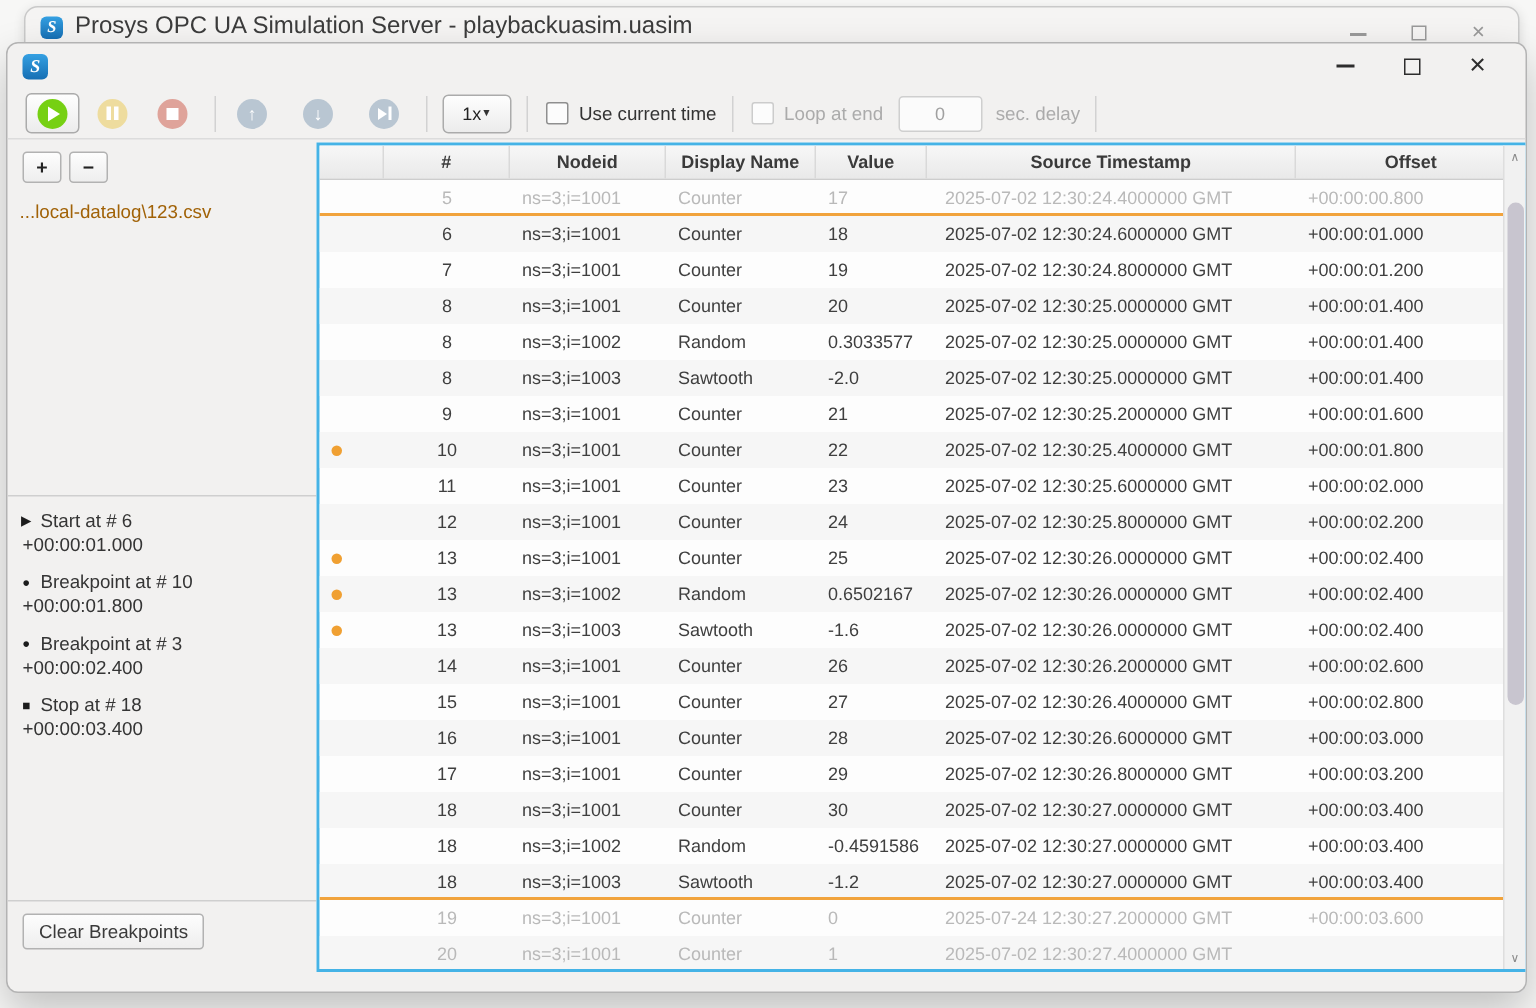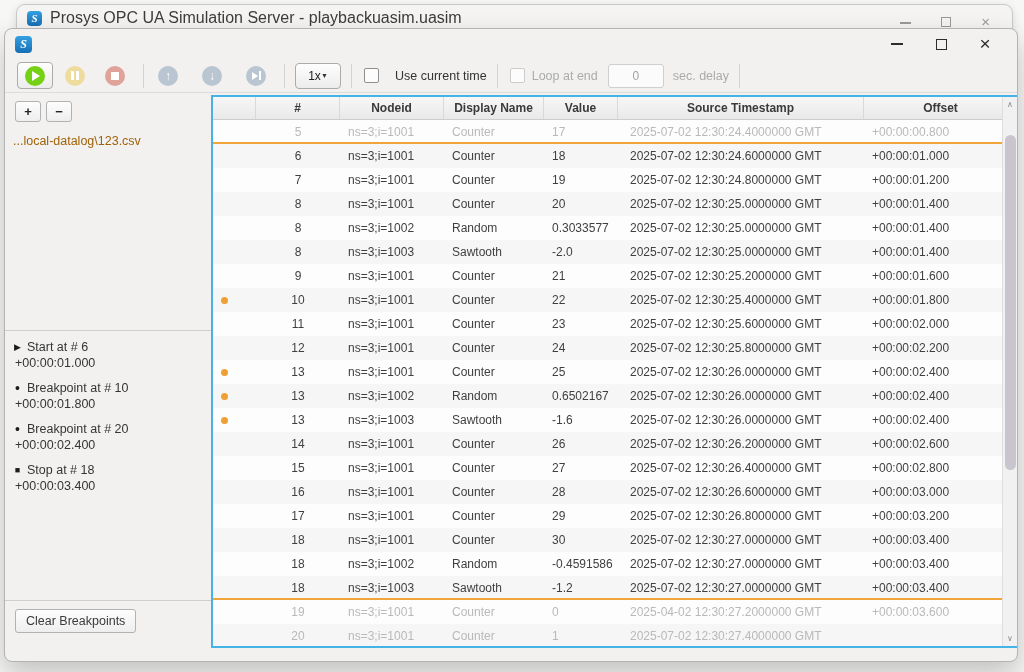--- a/index.html
+++ b/index.html
@@ -193,21 +193,21 @@
             </span>
           </span>
       </span>
       <span class="tsep"></span>
       <span class="speed-btn" style="margin-left:10px">
         <span>1x</span>
         <span class="speed-caret">▼</span>
       </span>
       <span class="tsep"></span>
       <span class="cbox" style="margin-left:12px"></span>
-      <span class="clabel" style="margin-left:16px">Use current time</span>
+      <span class="clabel" style="margin-left:7px">Use current time</span>
       <span class="tsep"></span>
       <span class="cbox disabled" style="margin-left:12px"></span>
       <span class="clabel disabled" style="margin-left:7px">Loop at end</span>
       <span class="delay-input" style="margin-left:10px">0</span>
       <span class="clabel disabled" style="margin-left:9px">sec. delay</span>
       <span class="tsep"></span>
     </div>
 
     <div class="main">
 
@@ -232,21 +232,21 @@
     <div class="l1">
                 <span class="glyph bullet">•</span>
                 <span class="mtext">Breakpoint at # 10</span>
               </div>
     <div class="l2">+00:00:01.800</div>
   </div>
 
   <div class="marker">
     <div class="l1">
                 <span class="glyph bullet">•</span>
-                <span class="mtext">Breakpoint at # 20</span>
+                <span class="mtext">Breakpoint at # 3</span>
               </div>
     <div class="l2">+00:00:02.400</div>
   </div>
 
   <div class="marker">
     <div class="l1">
                 <span class="glyph">■</span>
                 <span class="mtext">Stop at # 18</span>
               </div>
     <div class="l2">+00:00:03.400</div>
@@ -473,21 +473,21 @@
     <span class="c ts w-ts">2025-07-02 12:30:27.0000000 GMT</span>
     <span class="c off w-off">+00:00:03.400</span>
   </div>
 
   <div class="trow dim">
     <span class="c gutter w-gutter"></span>
     <span class="c num w-num">19</span>
     <span class="c nodeid w-nodeid">ns=3;i=1001</span>
     <span class="c dname w-dname">Counter</span>
     <span class="c val w-val">0</span>
-    <span class="c ts w-ts">2025-04-02 12:30:27.2000000 GMT</span>
+    <span class="c ts w-ts">2025-07-24 12:30:27.2000000 GMT</span>
     <span class="c off w-off">+00:00:03.600</span>
   </div>
 
   <div class="trow dim">
     <span class="c gutter w-gutter"></span>
     <span class="c num w-num">20</span>
     <span class="c nodeid w-nodeid">ns=3;i=1001</span>
     <span class="c dname w-dname">Counter</span>
     <span class="c val w-val">1</span>
     <span class="c ts w-ts">2025-07-02 12:30:27.4000000 GMT</span>

